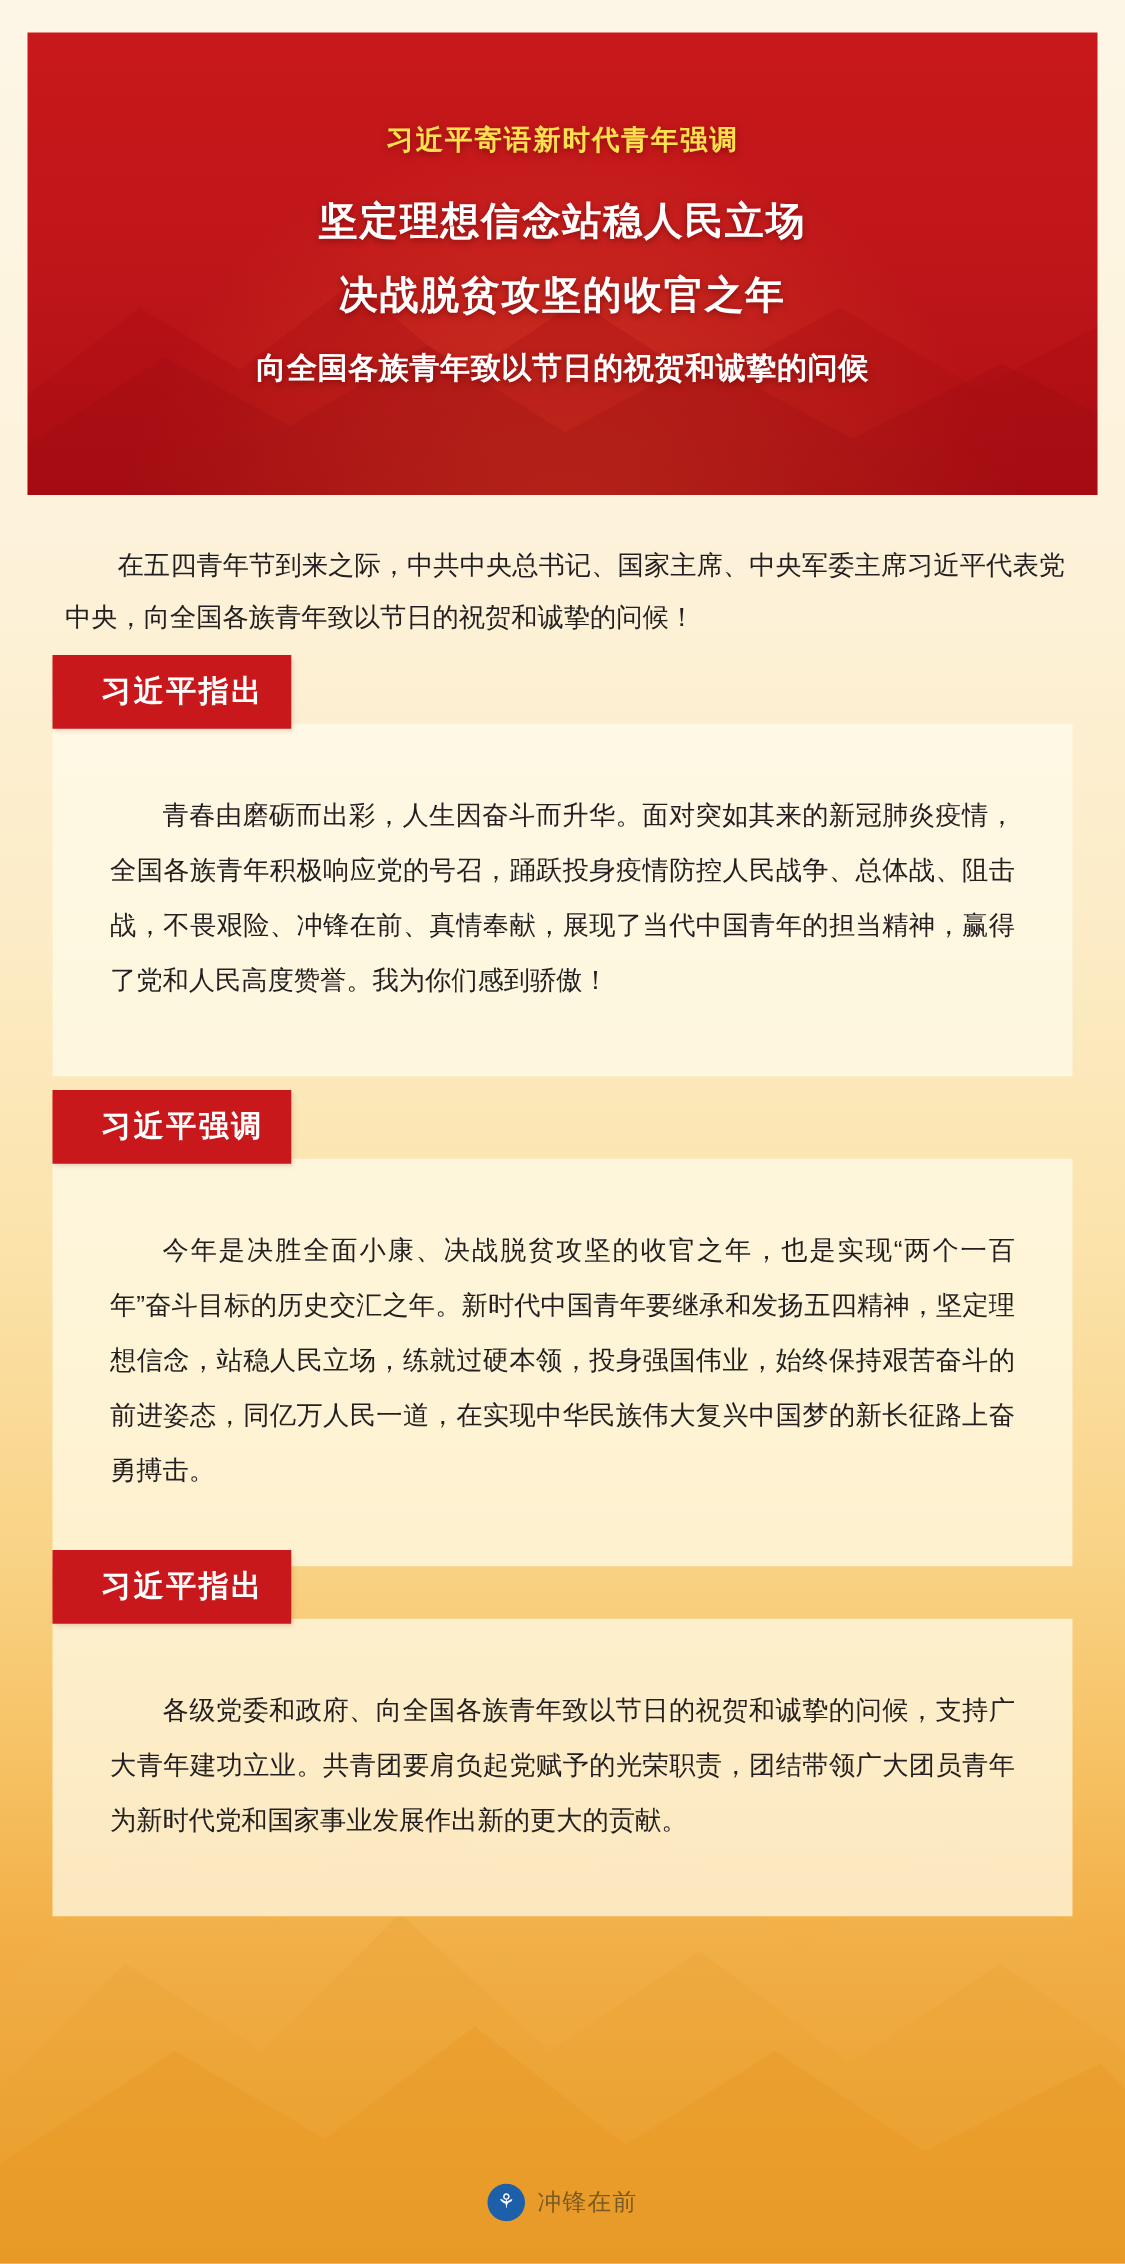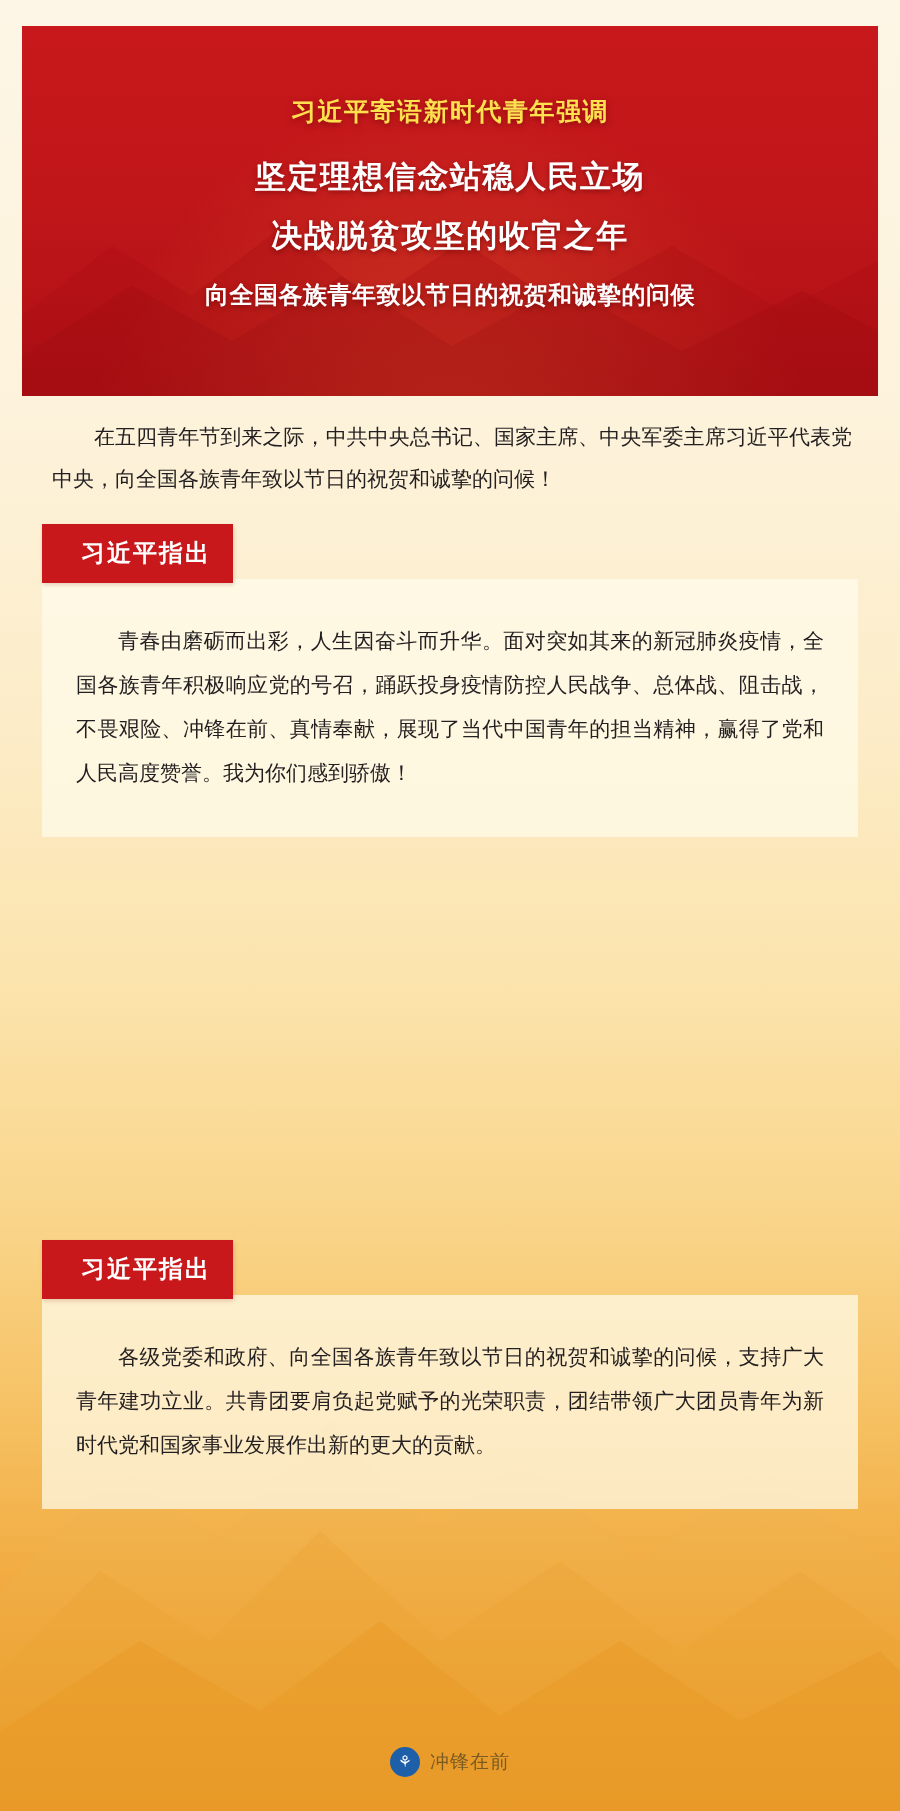--- a/index.html
+++ b/index.html
@@ -68,33 +68,33 @@
   .headline {
     color: #ffffff;
     font-weight: bold;
     font-size: 31px;
     line-height: 59px;
     letter-spacing: 1.5px;
     text-shadow: 0 2px 5px rgba(90,0,0,0.55);
   }
   .headline.main {
     color: #ffe14f;
-    font-size: 25px;
+    font-size: 22px;
     margin-bottom: 6px;
     text-shadow: 0 2px 6px rgba(100,0,0,0.6);
   }
   .headline.wide {
     font-size: 24px;
     letter-spacing: 0.5px;
   }
 
   .lead {
     position: absolute;
     left: 52px;
-    top: 416px;
+    top: 432px;
     width: 800px;
     color: #231f20;
     font-size: 21px;
     line-height: 42px;
     text-indent: 42px;
     text-align: justify;
   }
 
   .section {
     position: absolute;
@@ -117,21 +117,21 @@
     position: relative;
     margin-top: -4px;
     background: rgba(255,252,236,0.72);
     padding: 40px 34px 42px 34px;
     color: #231f20;
     font-size: 21px;
     line-height: 44px;
     text-align: justify;
   }
   .sec-body p {
-    margin: 0;
+    margin: 12px;
     text-indent: 42px;
   }
 
   #section-1 { top: 524px; }
   #section-2 { top: 872px; }
   #section-3 { top: 1240px; }
 
   .footer {
     position: absolute;
     left: 0;
@@ -186,20 +186,26 @@
 
   <div class="lead">在五四青年节到来之际，中共中央总书记、国家主席、中央军委主席习近平代表党中央，向全国各族青年致以节日的祝贺和诚挚的问候！</div>
 
   <div class="section" id="section-1">
     <div class="sec-tag">习近平指出</div>
     <div class="sec-body">
       <p>青春由磨砺而出彩，人生因奋斗而升华。面对突如其来的新冠肺炎疫情，全国各族青年积极响应党的号召，踊跃投身疫情防控人民战争、总体战、阻击战，不畏艰险、冲锋在前、真情奉献，展现了当代中国青年的担当精神，赢得了党和人民高度赞誉。我为你们感到骄傲！</p>
     </div>
   </div>
 
+  <div class="section" id="section-2">
+    <div class="sec-tag">习近平强调</div>
+    <div class="sec-body">
+      <p>今年是决胜全面小康、决战脱贫攻坚的收官之年，也是实现“两个一百年”奋斗目标的历史交汇之年。新时代中国青年要继承和发扬五四精神，坚定理想信念，站稳人民立场，练就过硬本领，投身强国伟业，始终保持艰苦奋斗的前进姿态，同亿万人民一道，在实现中华民族伟大复兴中国梦的新长征路上奋勇搏击。</p>
+    </div>
+  </div>
 
   <div class="section" id="section-3">
     <div class="sec-tag">习近平指出</div>
     <div class="sec-body">
       <p>各级党委和政府、向全国各族青年致以节日的祝贺和诚挚的问候，支持广大青年建功立业。共青团要肩负起党赋予的光荣职责，团结带领广大团员青年为新时代党和国家事业发展作出新的更大的贡献。</p>
     </div>
   </div>
 
   <div class="footer">
     <div class="footer-logo">

